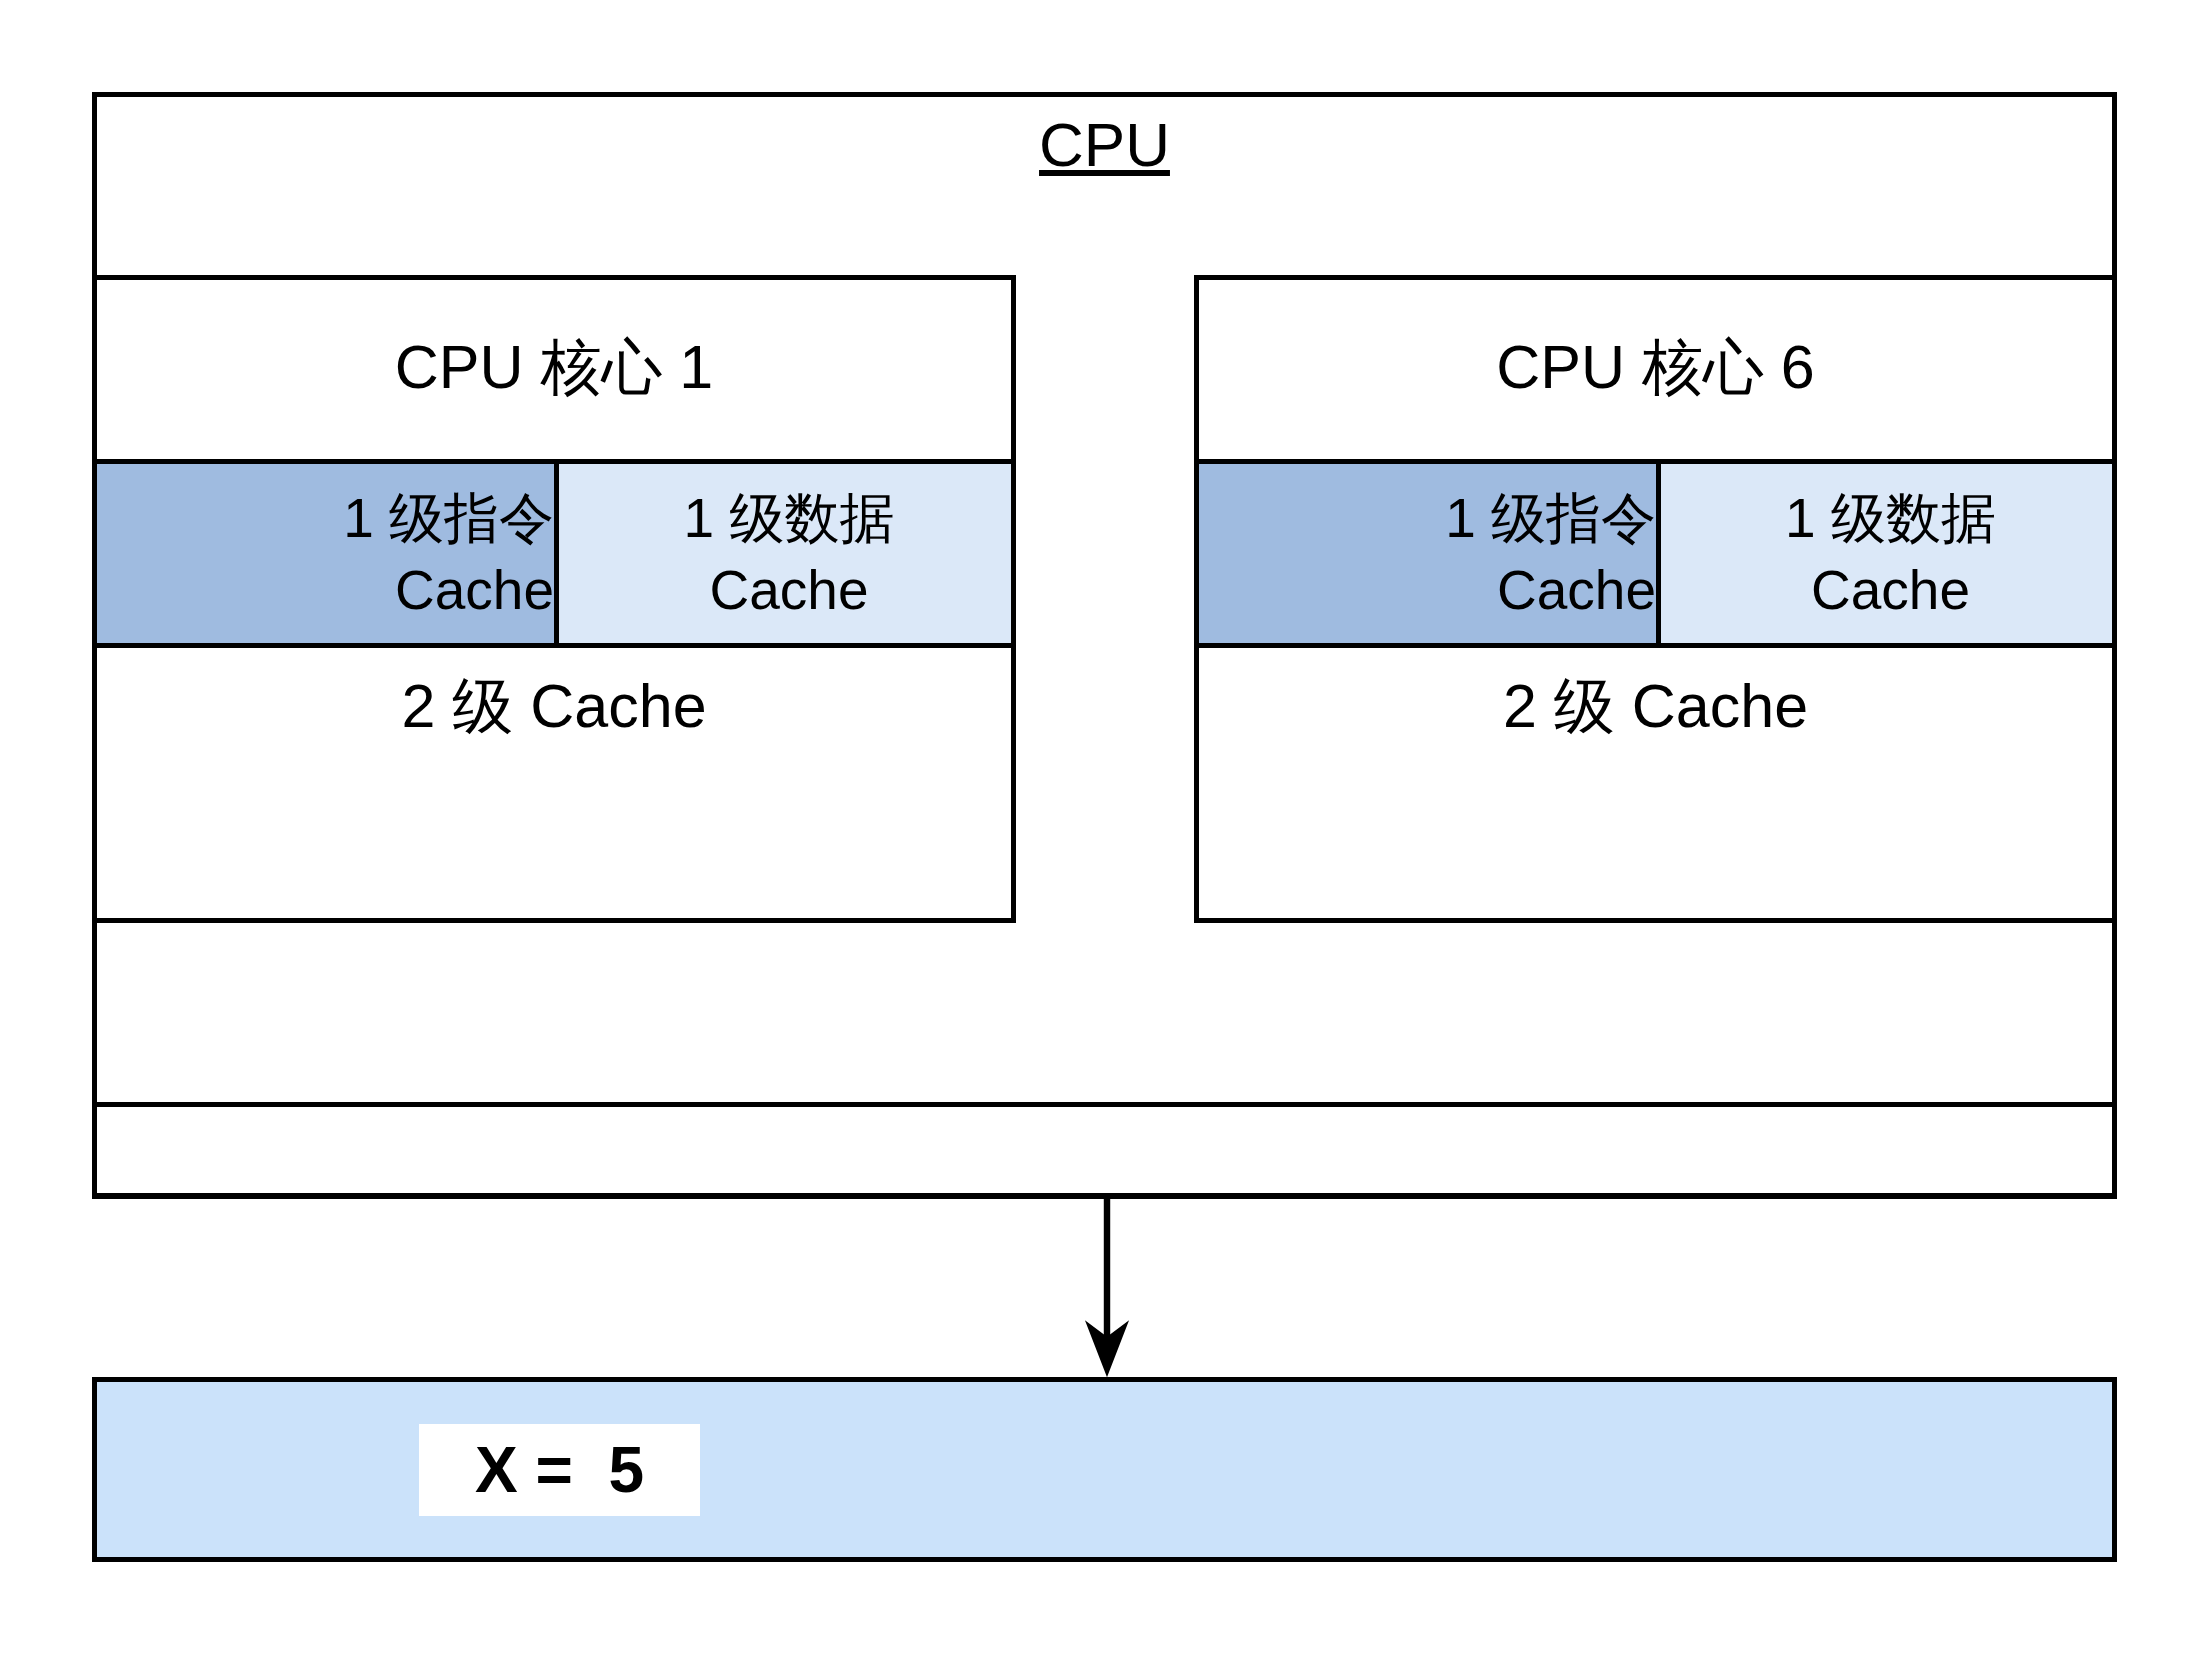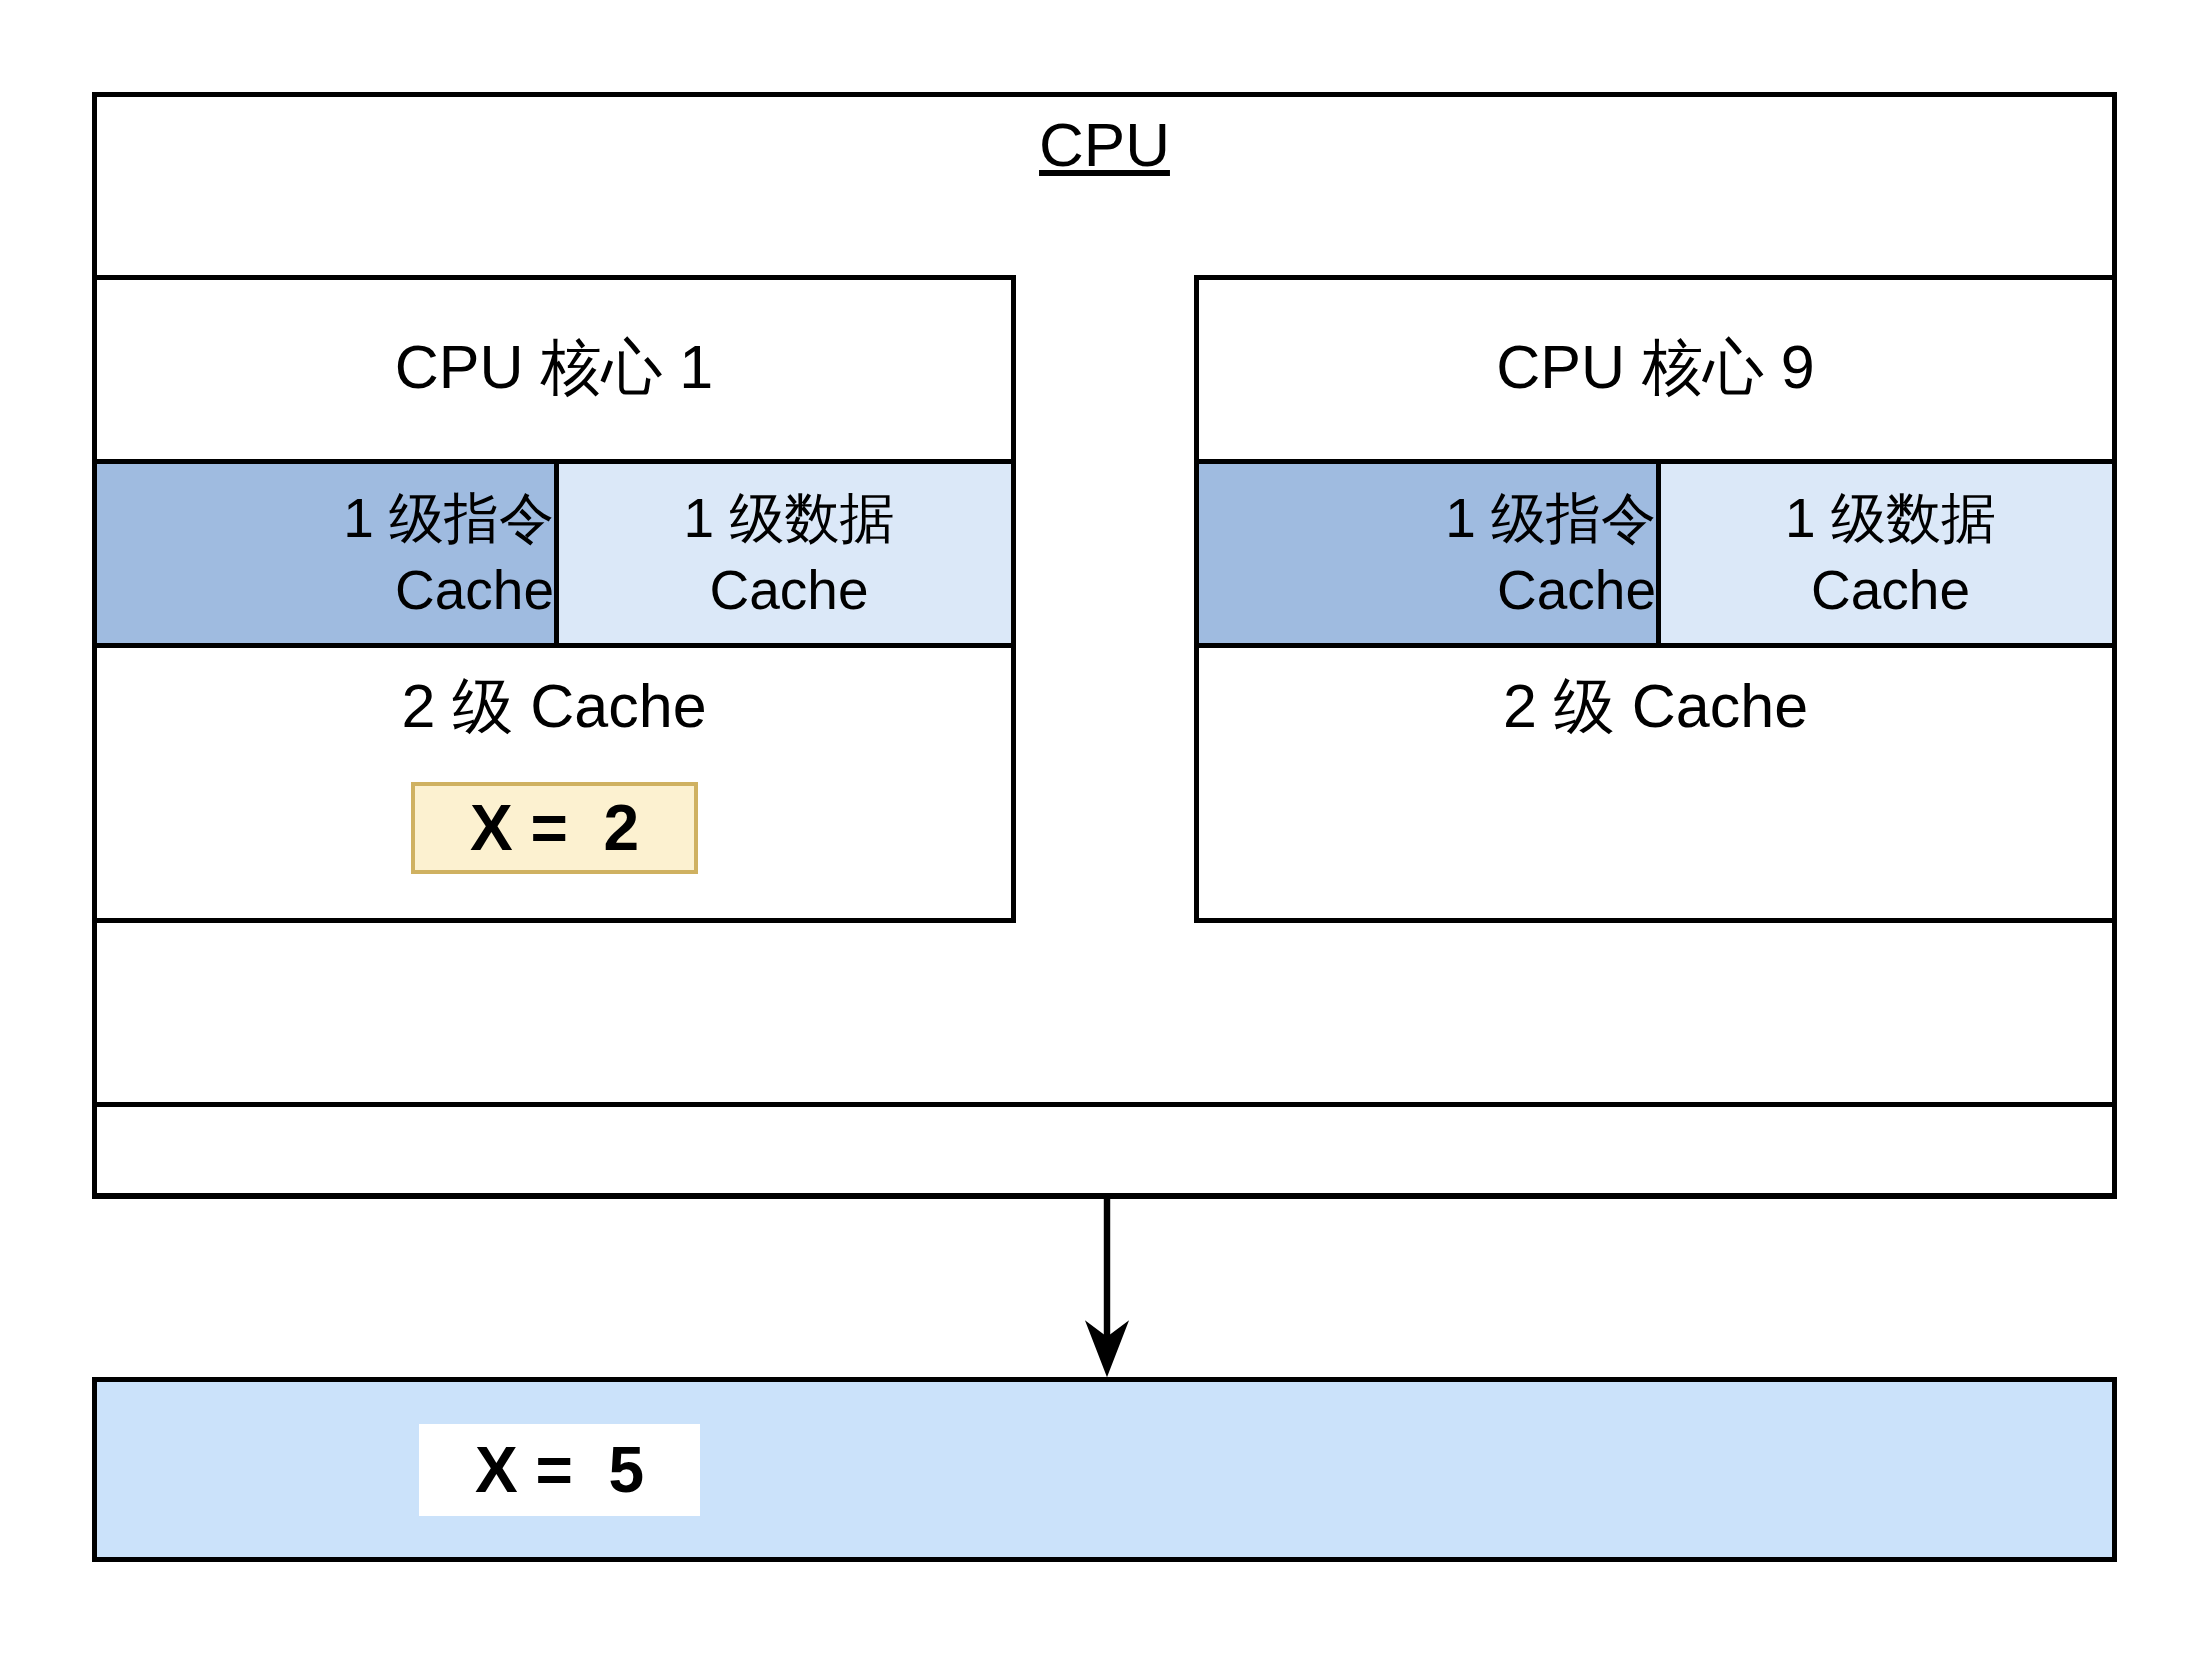--- a/index.html
+++ b/index.html
@@ -56,21 +56,21 @@
 
 <div id="canvas">
 
   <div class="abs outline" style="left:92px; top:92px; width:2025px; height:1107px;"></div>
   <div class="abs lbl-big" style="left:92px; top:103px; width:2025px;text-decoration:underline;">CPU</div>
 
   <div class="abs outline" style="left:92px; top:275px; width:924px; height:648px;"></div>
   <div class="abs flex-c lbl" style="left:92px; top:275px; width:924px; height:184px;">CPU 核心 1</div>
 
   <div class="abs outline" style="left:1194px; top:275px; width:923px; height:648px;"></div>
-  <div class="abs flex-c lbl" style="left:1194px; top:275px; width:923px; height:184px;">CPU 核心 9</div>
+  <div class="abs flex-c lbl" style="left:1194px; top:275px; width:923px; height:184px;">CPU 核心 6</div>
 
   <div class="abs outline l1i-fill flex-col" style="left:92px; top:459px; width:467px; height:189px;">
     <span class="l1-line">1 级指令</span>
     <span class="l1-line">Cache</span>
   </div>
   <div class="abs outline l1d-fill flex-col" style="left:554px; top:459px; width:462px; height:189px;">
     <span class="l1-line">1 级数据</span>
     <span class="l1-line">Cache</span>
   </div>
 
@@ -79,21 +79,20 @@
     <span class="l1-line">Cache</span>
   </div>
   <div class="abs outline l1d-fill flex-col" style="left:1656px; top:459px; width:461px; height:189px;">
     <span class="l1-line">1 级数据</span>
     <span class="l1-line">Cache</span>
   </div>
 
   <div class="abs lbl" style="left:92px; top:670px; width:924px;">2 级 Cache</div>
   <div class="abs lbl" style="left:1194px; top:670px; width:923px;">2 级 Cache</div>
 
-  <div class="abs flex-c value-box value-hl" style="left:411px; top:782px; width:287px; height:92px;">X =  2</div>
 
 
   <div class="abs outline" style="left:92px; top:1102px; width:2025px; height:96px;"></div>
 
   <svg class="abs" style="left:1072px; top:1197px;" width="70" height="182" viewBox="0 0 76 198">
     <line x1="38" y1="0" x2="38" y2="155" stroke="#000000" stroke-width="7"></line>
     <polygon points="38,196 14,134 38,152 62,134" fill="#000000"></polygon>
   </svg>
 
   <div class="abs outline mem-fill" style="left:92px; top:1377px; width:2025px; height:185px;"></div>

